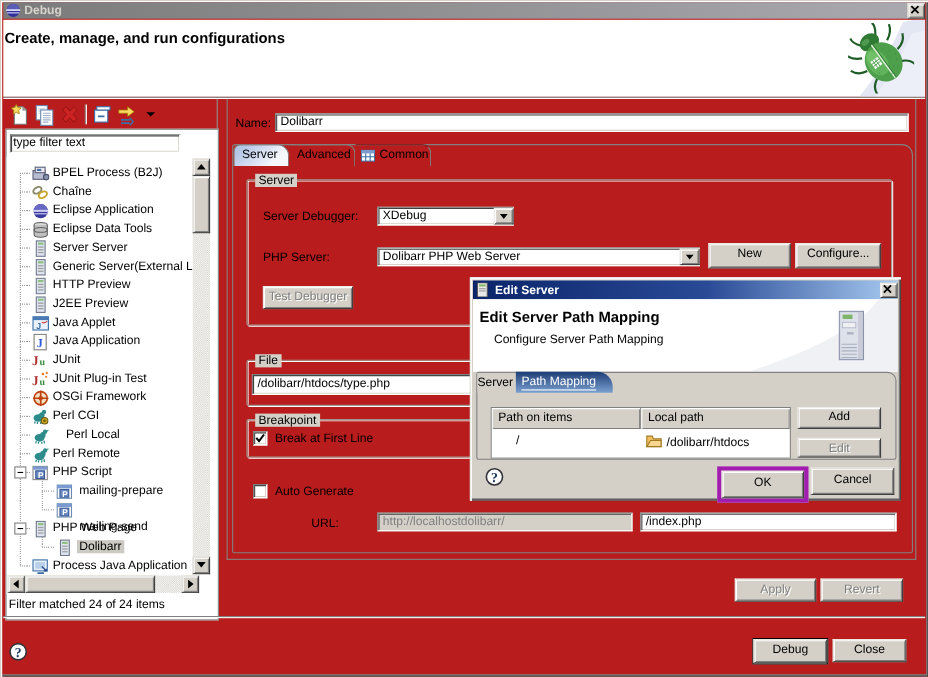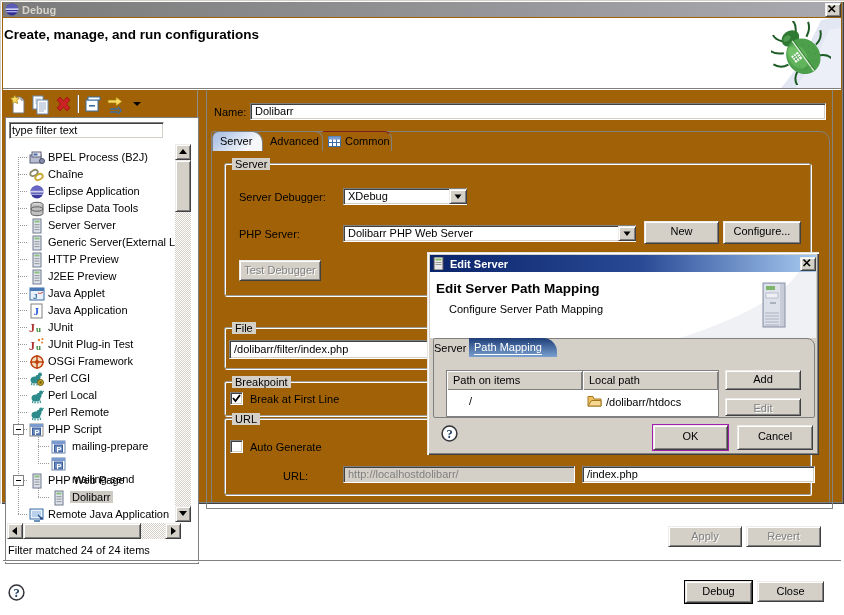--- a/index.html
+++ b/index.html
@@ -1,16 +1,16 @@
 <!DOCTYPE html>
 <html><head><meta charset="utf-8">
 <style>
 html,body{margin:0;padding:0;}
 body{width:844px;height:615px;overflow:hidden;font-family:"Liberation Sans",sans-serif;font-size:11px;color:#000;}
-#win{position:absolute;left:0;top:0;width:844px;height:504px;background:#a16207;
+#win{position:absolute;left:0;top:0;width:844px;height:615px;background:#b91c1c;
  box-shadow: inset 1px 1px 0 #d4d0c8, inset 2px 2px 0 #fff, inset -1px -1px 0 #404040, inset -2px -2px 0 #808080;}
 .abs{position:absolute;}
 .btn{position:absolute;background:#d4d0c8;border:1px solid;border-color:#eeece8 #404040 #404040 #eeece8;box-shadow:inset 1px 1px 0 #fff,inset -1px -1px 0 #808080;text-align:center;font-size:11px;}
 .sunken{position:absolute;background:#fff;border:1px solid;border-color:#808080 #fff #fff #808080;box-shadow:inset 1px 1px 0 #404040,inset -1px -1px 0 #d4d0c8;}
 .dis{color:#808080;text-shadow:1px 1px 0 #fff;}
 .grp{position:absolute;border:1px solid #9c9a94;box-shadow:1px 1px 0 #fff, inset 1px 1px 0 #fff;border-radius:2px;}
 .grp>b{position:absolute;top:-6px;left:7px;background:#d4d0c8;padding:0 3px;font-weight:normal;font-size:11px;}
 .lbl{position:absolute;font-size:11px;white-space:nowrap;}
 .row{position:absolute;font-size:11px;white-space:nowrap;}
 .ftxt{position:absolute;left:4px;top:2px;font-size:11px;white-space:nowrap;}
@@ -259,21 +259,21 @@
 <div style="position:absolute;left:12px;top:252px;width:10px;height:1px;background-image:repeating-linear-gradient(90deg,#999 0 1px,transparent 1px 2px);"></div>
 <div style="position:absolute;left:23px;top:244px;width:16px;height:16px;">
         <svg width="16" height="16" viewBox="0 0 16 16" style="position:absolute;left:0;top:1px;">
           <ellipse cx="7" cy="10" rx="4.5" ry="3.5" fill="#2e8b8b"></ellipse>
           <ellipse cx="10" cy="7.5" rx="2.5" ry="2.8" fill="#2e8b8b"></ellipse>
           <circle cx="12" cy="4.5" r="2" fill="#2e8b8b"></circle>
           <path d="M4 13 L3.5 15 M6 13.5 L6 15.5 M9 13.5 L9 15.5 M11 12.5 L11.5 15" stroke="#2e8b8b" stroke-width="1.2"></path>
           <path d="M13.5 4 L15 3" stroke="#2e8b8b" stroke-width="1"></path>
         </svg>
       </div>
-<div class="row" style="left:40px;top:246px;padding:0 2px;text-align:center;">Perl Local</div>
+<div class="row" style="left:52px;top:246px;padding:0 2px;text-align:center;">Perl Local</div>
 <div style="position:absolute;left:12px;top:269px;width:10px;height:1px;background-image:repeating-linear-gradient(90deg,#999 0 1px,transparent 1px 2px);"></div>
 <div style="position:absolute;left:23px;top:261px;width:16px;height:16px;">
         <svg width="16" height="16" viewBox="0 0 16 16" style="position:absolute;left:0;top:1px;">
           <ellipse cx="7" cy="10" rx="4.5" ry="3.5" fill="#2e8b8b"></ellipse>
           <ellipse cx="10" cy="7.5" rx="2.5" ry="2.8" fill="#2e8b8b"></ellipse>
           <circle cx="12" cy="4.5" r="2" fill="#2e8b8b"></circle>
           <path d="M4 13 L3.5 15 M6 13.5 L6 15.5 M9 13.5 L9 15.5 M11 12.5 L11.5 15" stroke="#2e8b8b" stroke-width="1.2"></path>
           <path d="M13.5 4 L15 3" stroke="#2e8b8b" stroke-width="1"></path>
         </svg>
       </div>
@@ -338,21 +338,21 @@
 <div class="row" style="left:64px;top:348px;background:#cdcac3;padding:0 2px;">Dolibarr</div>
 <div style="position:absolute;left:12px;top:371px;width:10px;height:1px;background-image:repeating-linear-gradient(90deg,#999 0 1px,transparent 1px 2px);"></div>
 <div style="position:absolute;left:23px;top:363px;width:16px;height:16px;">
         <svg width="16" height="16" viewBox="0 0 16 16" style="position:absolute;left:0;top:1px;">
           <rect x="1" y="2" width="13" height="10" fill="#e8f0fa" stroke="#3a6ea5"></rect>
           <rect x="3" y="4" width="9" height="6" fill="#b8d0ea"></rect>
           <path d="M5 14 h6" stroke="#3a6ea5" stroke-width="1.5"></path>
           <path d="M9 8 L13 12 L11 12 M13 12 L13 10" stroke="#2a4a8a" stroke-width="1.2" fill="none"></path>
         </svg>
       </div>
-<div class="row" style="left:40px;top:365px;padding:0 2px;">Remote Java Application</div>
+<div class="row" style="left:40px;top:365px;padding:0 2px;">Process Java Application</div>
 </div>
 
 <div class="abs" style="left:175px;top:144px;width:16px;height:378px;background:#fff;">
  <svg width="16" height="378" style="position:absolute">
         <defs>
           <pattern id="chk" width="2" height="2" patternUnits="userSpaceOnUse">
             <rect width="2" height="2" fill="#fff"></rect>
             <rect width="1" height="1" fill="#d4d0c8"></rect>
             <rect x="1" y="1" width="1" height="1" fill="#d4d0c8"></rect>
           </pattern>
@@ -427,36 +427,33 @@
         </svg></div>
 </div>
 <div class="btn" style="left:644px;top:221px;width:73px;height:21px;"><span style="position:relative;top:3px;">New</span></div>
 <div class="btn" style="left:723px;top:221px;width:76px;height:21px;"><span style="position:relative;top:3px;">Configure...</span></div>
 <div class="btn dis" style="left:239px;top:260px;width:80px;height:19px;"><span style="position:relative;top:3px;">Test Debugger</span></div>
 
 <div class="grp" style="left:224px;top:327px;width:585px;height:40px;">
       <b>File</b>
     </div>
 <div class="sunken" style="left:229px;top:340px;width:575px;height:17px;">
- <div class="ftxt" style="top:2px;">/dolibarr/filter/index.php</div>
+ <div class="ftxt" style="top:2px;">/dolibarr/htdocs/type.php</div>
 </div>
 
 <div class="grp" style="left:224px;top:381px;width:585px;height:33px;">
       <b>Breakpoint</b>
     </div>
 <div class="sunken" style="left:230px;top:392px;width:11px;height:11px;">
  <svg width="13" height="13" style="position:absolute;left:-1px;top:-1px;">
         <path d="M3 6 L5.5 9 L10 3" stroke="#000" stroke-width="1.8" fill="none"></path>
       </svg>
 </div>
 <div class="lbl" style="left:250px;top:393px;">Break at First Line</div>
 
-<div class="grp" style="left:224px;top:418px;width:585px;height:75px;">
-      <b>URL</b>
-    </div>
 <div class="sunken" style="left:230px;top:440px;width:11px;height:11px;"></div>
 <div class="lbl" style="left:250px;top:441px;">Auto Generate</div>
 <div class="lbl" style="left:283px;top:470px;">URL:</div>
 <div class="sunken" style="left:582px;top:466px;width:231px;height:15px;">
  <div class="ftxt" style="top:1px;">/index.php</div>
 </div>
 <div class="sunken" style="left:343px;top:466px;width:230px;height:15px;background:#d4d0c8;">
  <div class="ftxt" style="top:1px;color:#808080;">http://localhostdolibarr/</div>
 </div>
 
@@ -526,17 +523,17 @@
         </svg>
   <div style="position:absolute;left:159px;top:25px;font-size:11px;">/dolibarr/htdocs</div>
  </div>
  <div class="btn" style="left:298px;top:118px;width:74px;height:18px;"><span style="position:relative;top:2px;">Add</span></div>
  <div class="btn dis" style="left:298px;top:146px;width:74px;height:16px;overflow:hidden;"><span style="position:relative;top:3px;">Edit</span></div>
  <div class="abs" style="left:14px;top:173px;width:17px;height:17px;">
  <svg width="17" height="17">
           <circle cx="8.5" cy="8.5" r="7.4" fill="#fdfdfd" stroke="#33333a" stroke-width="1.5"></circle>
           <text x="8.5" y="13" font-size="12.5px" font-weight="bold" text-anchor="middle" fill="#1e3a60" font-family="Liberation Serif">?</text>
         </svg></div>
- <div class="abs" style="left:225px;top:172px;width:75px;height:25px;border:1px solid #a21caf;background:#d4d0c8;">
+ <div class="abs" style="left:225px;top:172px;width:75px;height:25px;border:4px solid #a21caf;background:#d4d0c8;">
   <div class="btn" style="left:0;top:0;width:73px;height:23px;"><span style="position:relative;top:4px;">OK</span></div>
  </div>
  <div class="btn" style="left:310px;top:173px;width:74px;height:23px;"><span style="position:relative;top:4px;">Cancel</span></div>
 </div>
 </div>
 </body></html>

